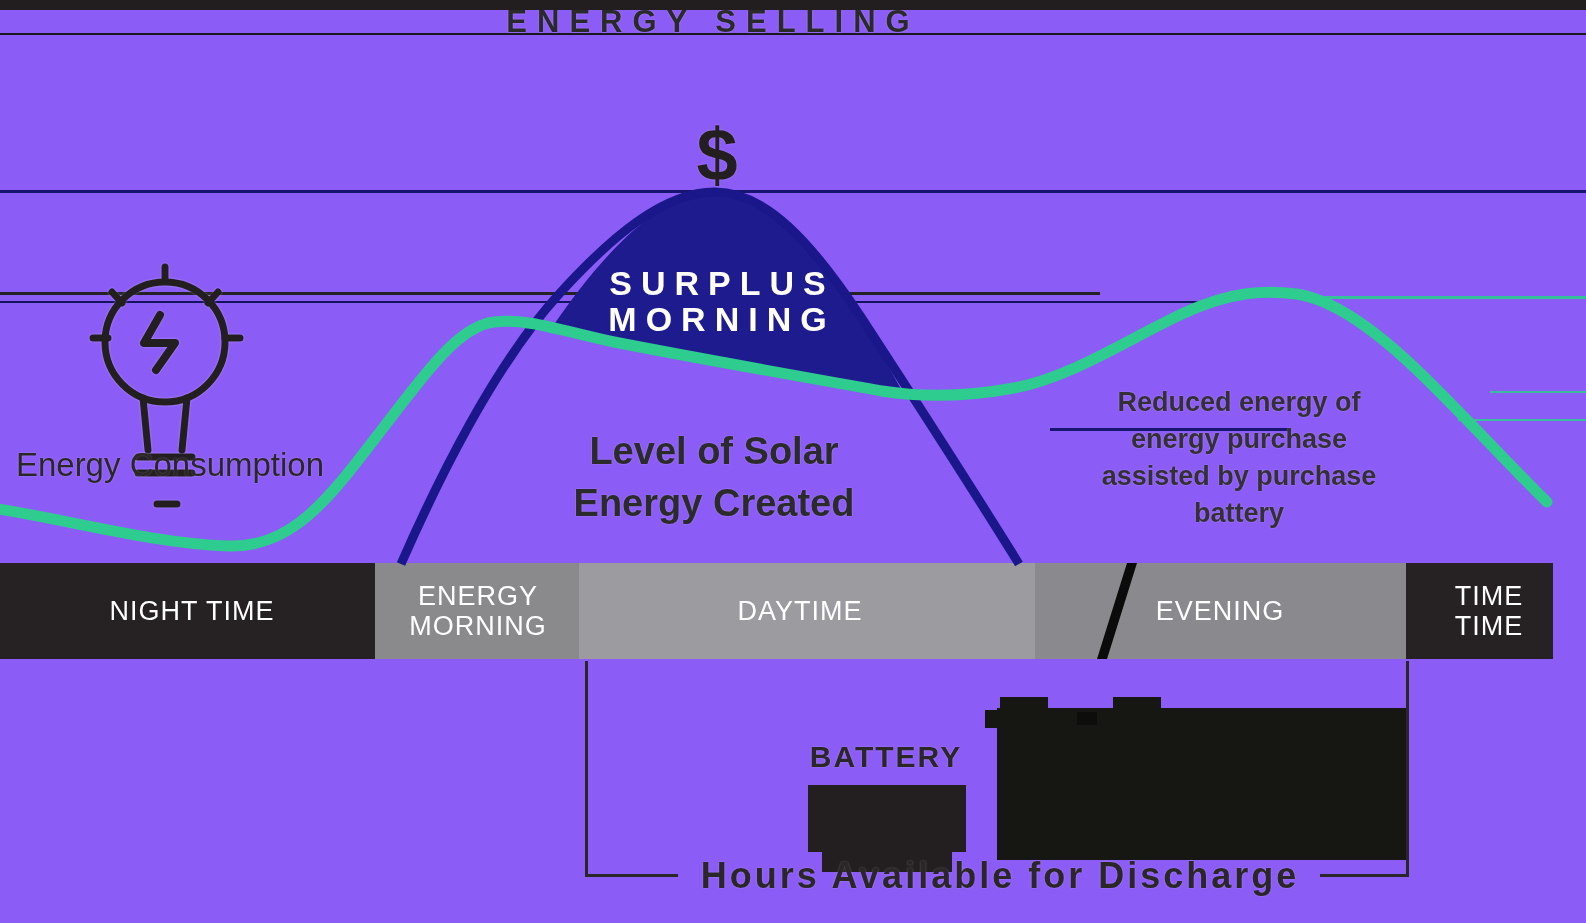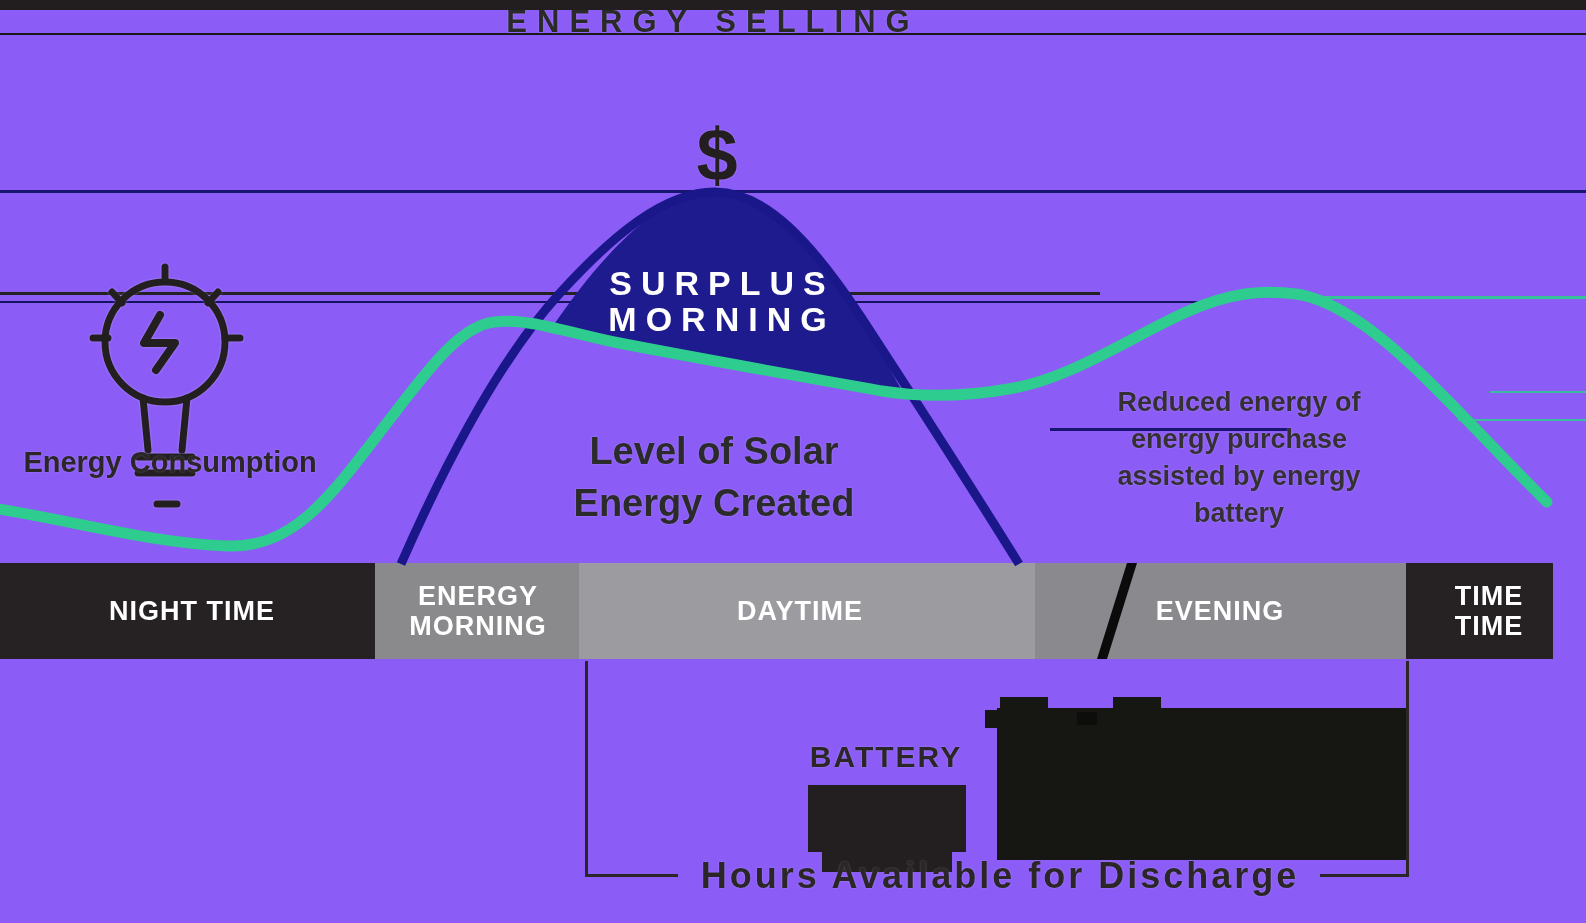--- a/index.html
+++ b/index.html
@@ -5,23 +5,23 @@
   html,body{margin:0;padding:0;background:#000;}
   #stage{position:relative;width:1586px;height:923px;background:#8b5cf6;overflow:hidden;
          font-family:"Liberation Sans", sans-serif;}
   .abs{position:absolute;}
   .ctr{transform:translateX(-50%);text-align:center;white-space:nowrap;}
   .glow{text-shadow:0 0 2px rgba(255,255,255,.30);}
   .t-title{font-size:31px;font-weight:bold;letter-spacing:10px;color:#2b2a2a;}
   .t-dollar{font-size:74px;font-weight:bold;color:#231f20;}
   .t-surplus{font-size:34px;font-weight:bold;letter-spacing:9px;color:#ffffff;}
   .t-solar{font-size:38px;font-weight:bold;color:#2b2b2b;line-height:52px;}
-  .t-consumption{font-size:29px;font-weight:bold;color:#2b2627;}
+  .t-consumption{font-size:33px;font-weight:normal;color:#2b2627;}
   .t-note{font-size:27px;font-weight:bold;color:#343036;line-height:37px;}
-  .t-bar{font-size:27px;font-weight:bold;letter-spacing:1px;color:#ffffff;line-height:30px;}
+  .t-bar{font-size:27px;font-weight:normal;letter-spacing:1px;color:#ffffff;line-height:30px;}
   .t-hours{font-size:36px;font-weight:600;letter-spacing:3px;color:#2b2627;}
   .t-battery{font-size:30px;font-weight:bold;letter-spacing:2px;color:#2b2627;}
   .hline{position:absolute;}
   .bracket{position:absolute;background:#2b2627;}
   svg{display:block;}
 </style>
 </head>
 <body>
 
 <div id="stage">
@@ -88,21 +88,21 @@
   <div class="abs ctr t-surplus" style="left:722px;top:250px;margin-top:14px;">SURPLUS</div>
   <div class="abs ctr t-surplus" style="left:722px;top:300px;">MORNING</div>
 
   <div class="abs ctr t-solar glow" style="left:714px;top:425px;">Level of Solar</div>
   <div class="abs ctr t-solar glow" style="left:714px;top:477px;">Energy Created</div>
 
   <div class="abs ctr t-consumption glow" style="left:170px;top:446px;">Energy Consumption</div>
 
   <div class="abs ctr t-note glow" style="left:1239px;top:384px;">Reduced energy of</div>
   <div class="abs ctr t-note glow" style="left:1239px;top:421px;">energy purchase</div>
-  <div class="abs ctr t-note glow" style="left:1239px;top:458px;">assisted by energy</div>
+  <div class="abs ctr t-note glow" style="left:1239px;top:458px;">assisted by purchase</div>
   <div class="abs ctr t-note glow" style="left:1239px;top:495px;">battery</div>
 
   <div class="abs ctr t-bar" style="left:192px;top:596px;">NIGHT TIME</div>
   <div class="abs ctr t-bar" style="left:478px;top:581px;">
     <div>ENERGY</div>
     <div>MORNING</div>
   </div>
   <div class="abs ctr t-bar" style="left:800px;top:596px;">DAYTIME</div>
   <div class="abs ctr t-bar" style="left:1220px;top:596px;text-align:right;">EVENING</div>
   <div class="abs ctr t-bar" style="left:1489px;top:581px;">

